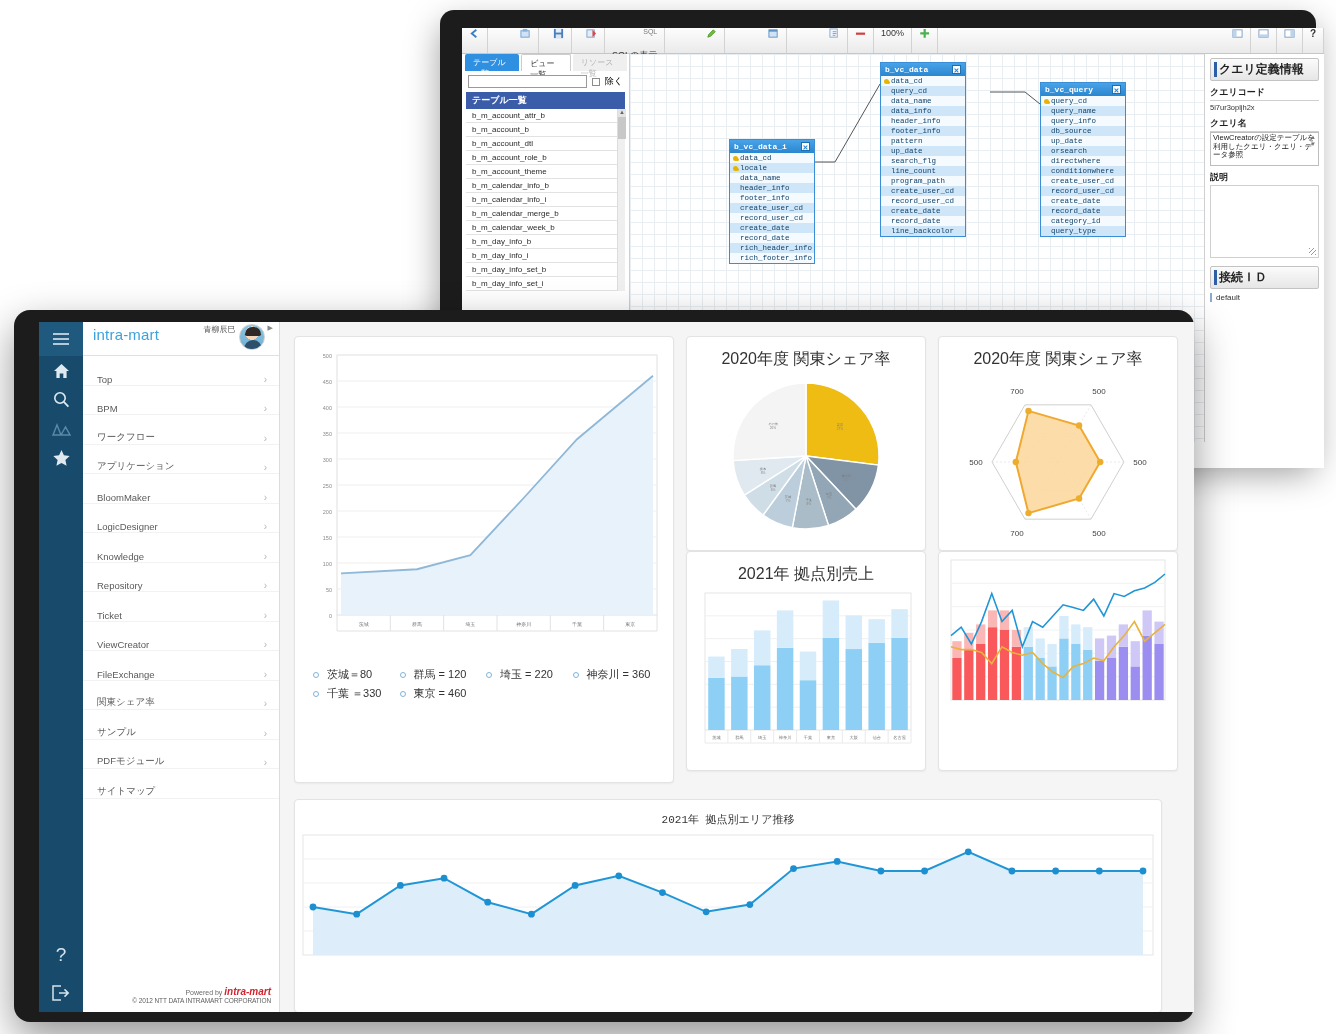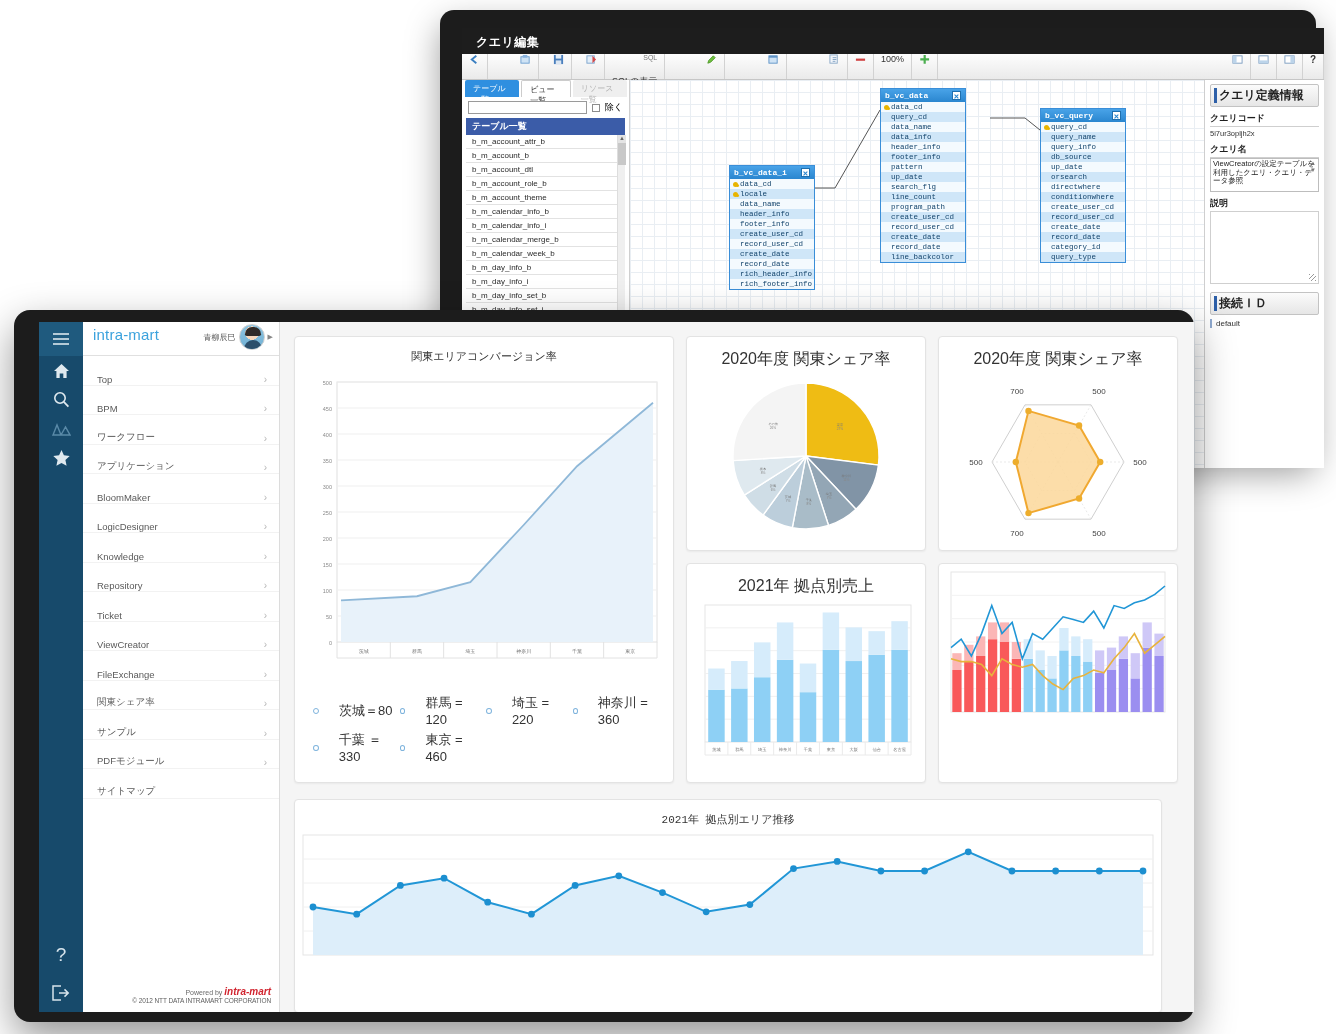--- a/index.html
+++ b/index.html
@@ -147,21 +147,21 @@
   .rail { width: 44px; background: #174a6b; display: flex; flex-direction: column; align-items:center; }
   .rail-top { width: 44px; height: 34px; background:#1f5a7e; display:flex;align-items:center;justify-content:center;}
   .rail-ico { width: 44px; height: 29px; display:flex; align-items:center; justify-content:center; color:#dfe9ef; }
   .rail-spacer { flex: 1 1 auto; }
   .rail-bot { width:44px;height:38px;display:flex;align-items:center;justify-content:center;color:#d7e4ec;}
 
   
   .menu { width: 197px; background:#fff; border-right:1px solid #dcdcdc; display:flex; flex-direction:column;}
   .menu-head { height: 34px; border-bottom: 1px solid #e0e0e0; position: relative; padding: 4px 6px 0 10px; }
   .brand { font-size: 15px; color: #3ba2dd; letter-spacing: .2px; }
-  .user-row { position: absolute; right: 6px; top: 2px; display: flex; align-items: center; gap: 3px; }
+  .user-row { position: absolute; right: 6px; top: 2px; display: flex; gap: 3px; }
   .user-name { font-size: 8px; color: #555; }
   .avatar {
     width: 26px; height: 26px; border-radius: 50%;
     background: radial-gradient(circle at 50% 34%, #f6d8bd 0 34%, transparent 34%),
                 linear-gradient(#8ec4e0,#6fb0d4);
     border: 1px solid #cfcfcf; position: relative; overflow: hidden;
   }
   .avatar::before { content:""; position:absolute; left:5px; top:2px; width:16px; height:9px;
     border-radius: 8px 8px 2px 2px; background:#2f2a28; }
   .avatar::after { content:""; position:absolute; left:4px; bottom:0; width:18px; height:9px;
@@ -184,42 +184,41 @@
   .grid-top { display: flex; gap: 12px; }
   .card {
     background: #fff; border: 1px solid #e3e3e3; border-radius: 4px;
     box-shadow: 0 1px 2px rgba(0,0,0,.05);
   }
   .card-title { text-align: center; font-size: 12px; color: #333; padding-top: 12px; }
   .card-title.big { font-size: 16px; font-weight: normal; }
   .card-title.small { font-size: 11px; }
 
   #card-area { width: 380px; height: 447px; }
-  .col-right { display: flex; flex-direction: column; gap: 12px; }
+  .col-right { display: flex; flex-direction: column; }
   .row-2 { display: flex; gap: 12px; }
   #card-pie, #card-radar { width: 240px; height: 215px; }
   #card-bars, #card-combo { width: 240px; height: 220px; }
   #card-line { width: 868px; height: 214px; margin-top: 16px; font-family: Liberation Mono, monospace; }
 
   .axis-label { font: 5.5px "Liberation Sans", sans-serif; fill: #8a8a8a; }
   .axis-cat { font: 5px "Liberation Sans", sans-serif; fill: #777; }
 
   .legend { display: flex; flex-wrap: wrap; padding: 6px 14px 0 18px; gap: 4px 0; }
-  .leg-item { width: 25%; display: flex; align-items: center; gap: 20px; font-size: 13px; color: #333; }
+  .leg-item { width: 25%; display: flex; align-items: center; gap: 8px; font-size: 11px; color: #333; }
   .leg-dot { width: 6px; height: 6px; border-radius: 50%; border: 1px solid #7fb4dd; background: #fff; }
 </style>
 </head>
 <body>
 
 <div id="stage">
 
   <div id="qe-window">
     <div id="qe-inner">
 
-      <div class="qe-titlebar">クエリ編集</div>
 
       <div class="qe-toolbar">
         <div class="tb-btn">
           <svg class="tb-ico" viewBox="0 0 12 12">
               <path d="M8 2 L3 6 L8 10" stroke="#3a7fc1" stroke-width="2" fill="none"></path>
             </svg>
           <span></span>
         </div>
         <div class="tb-btn">
           <svg class="tb-ico" viewBox="0 0 12 12">
@@ -545,21 +544,20 @@
             <span class="im">intra-mart</span>
           </div>
           <div class="copyright">© 2012 NTT DATA INTRAMART CORPORATION</div>
         </div>
       </div>
 
       <div class="content">
         <div class="grid-top">
 
           <div class="card" id="card-area">
-            <div class="card-title small">関東エリアコンバージョン率</div>
             <svg id="svg-area" width="378" height="320" viewBox="0 0 378 320">
                 <rect x="42" y="18" width="320" height="260" fill="#fff" stroke="#e0e0e0"></rect>
                 <text x="37" y="280.5" text-anchor="end" class="axis-label">0</text>
                 <line x1="42" y1="252" x2="362" y2="252" stroke="#efefef" stroke-width="1"></line>
                 <text x="37" y="254.5" text-anchor="end" class="axis-label">50</text>
                 <line x1="42" y1="226" x2="362" y2="226" stroke="#efefef" stroke-width="1"></line>
                 <text x="37" y="228.5" text-anchor="end" class="axis-label">100</text>
                 <line x1="42" y1="200" x2="362" y2="200" stroke="#efefef" stroke-width="1"></line>
                 <text x="37" y="202.5" text-anchor="end" class="axis-label">150</text>
                 <line x1="42" y1="174" x2="362" y2="174" stroke="#efefef" stroke-width="1"></line>

